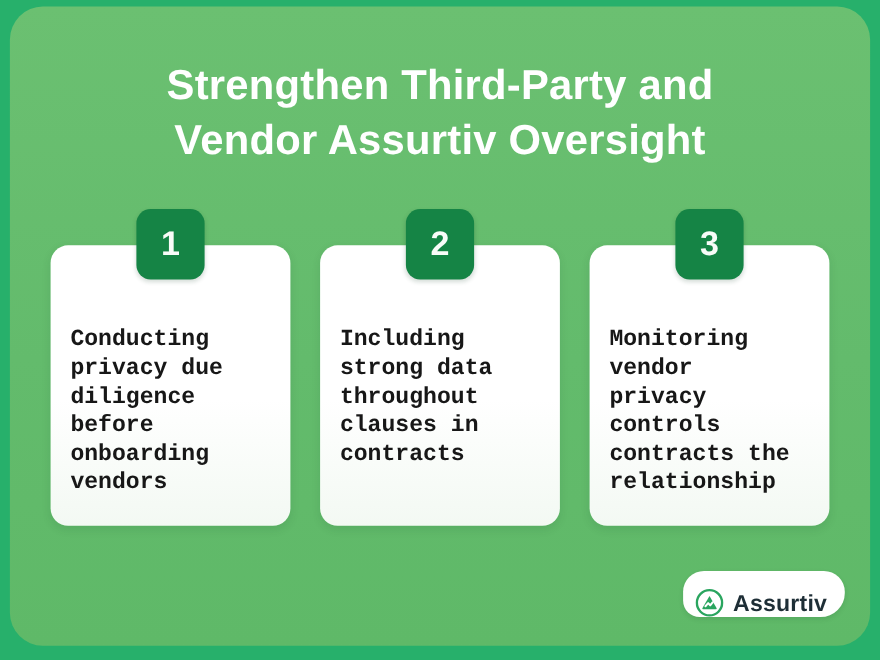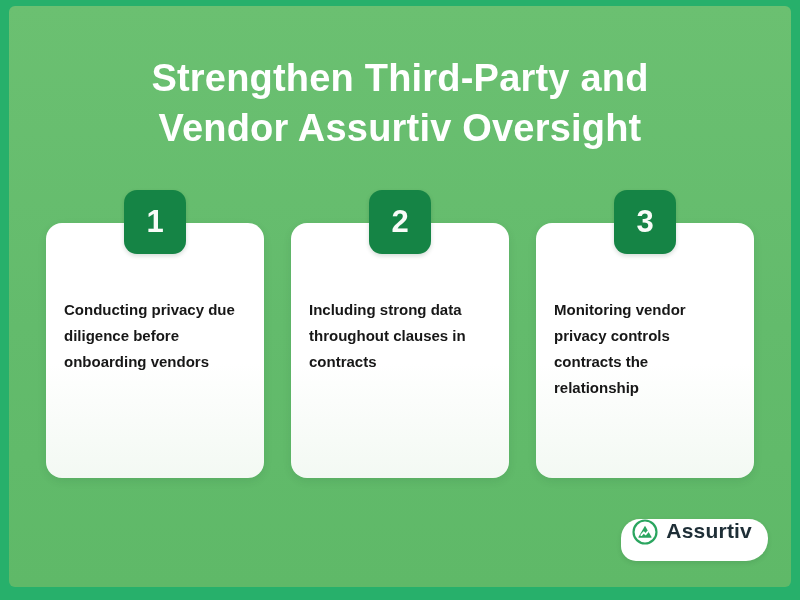--- a/index.html
+++ b/index.html
@@ -8,21 +8,21 @@
     font-family:"Liberation Sans", sans-serif;
     position:relative;
   }
   .frame{
     position:absolute;inset:0;
     background:#27b06b;
   }
   .panel{
     position:absolute;
     top:6px;left:9px;right:9px;bottom:13px;
-    border-radius:6px;
+    border-radius:30px;
     background:linear-gradient(180deg,#6bc071 0%,#63bb6c 55%,#5fb968 100%);
   }
   .title{
     padding-top:47px;
     text-align:center;
     color:#ffffff;
     font-size:38px;
     font-weight:bold;
     line-height:50px;
     letter-spacing:0.2px;
@@ -50,32 +50,33 @@
     border-radius:13px;
     color:#f8fcf8;
     font-size:31px;
     font-weight:bold;
     display:flex;align-items:center;justify-content:center;
     box-shadow:0 2px 4px rgba(15,60,35,0.18);
   }
   .card-text{
     margin-top:74px;
     padding:0 28px 0 18px;
-    font-size:15px;
+    font-size:21px;
     font-weight:bold;
     line-height:26px;
     color:#171717;
+    font-family:Liberation Mono, monospace;
   }
   .logo-pill{
     position:absolute;
     right:23px;bottom:26px;
     height:42px;
     background:#ffffff;
     border-radius:19px 19px 22px 15px;
-    display:flex;align-items:flex-start;
+    display:flex;align-items:flex-end;
     gap:8px;
     padding:0 16px 0 11px;
     box-shadow:0 2px 5px rgba(20,60,35,0.12);
   }
   .logo-icon{width:26px;height:26px;display:block;}
   .logo-text{
     font-size:21px;
     font-weight:600;
     color:#1e2e36;
     letter-spacing:0.2px;

